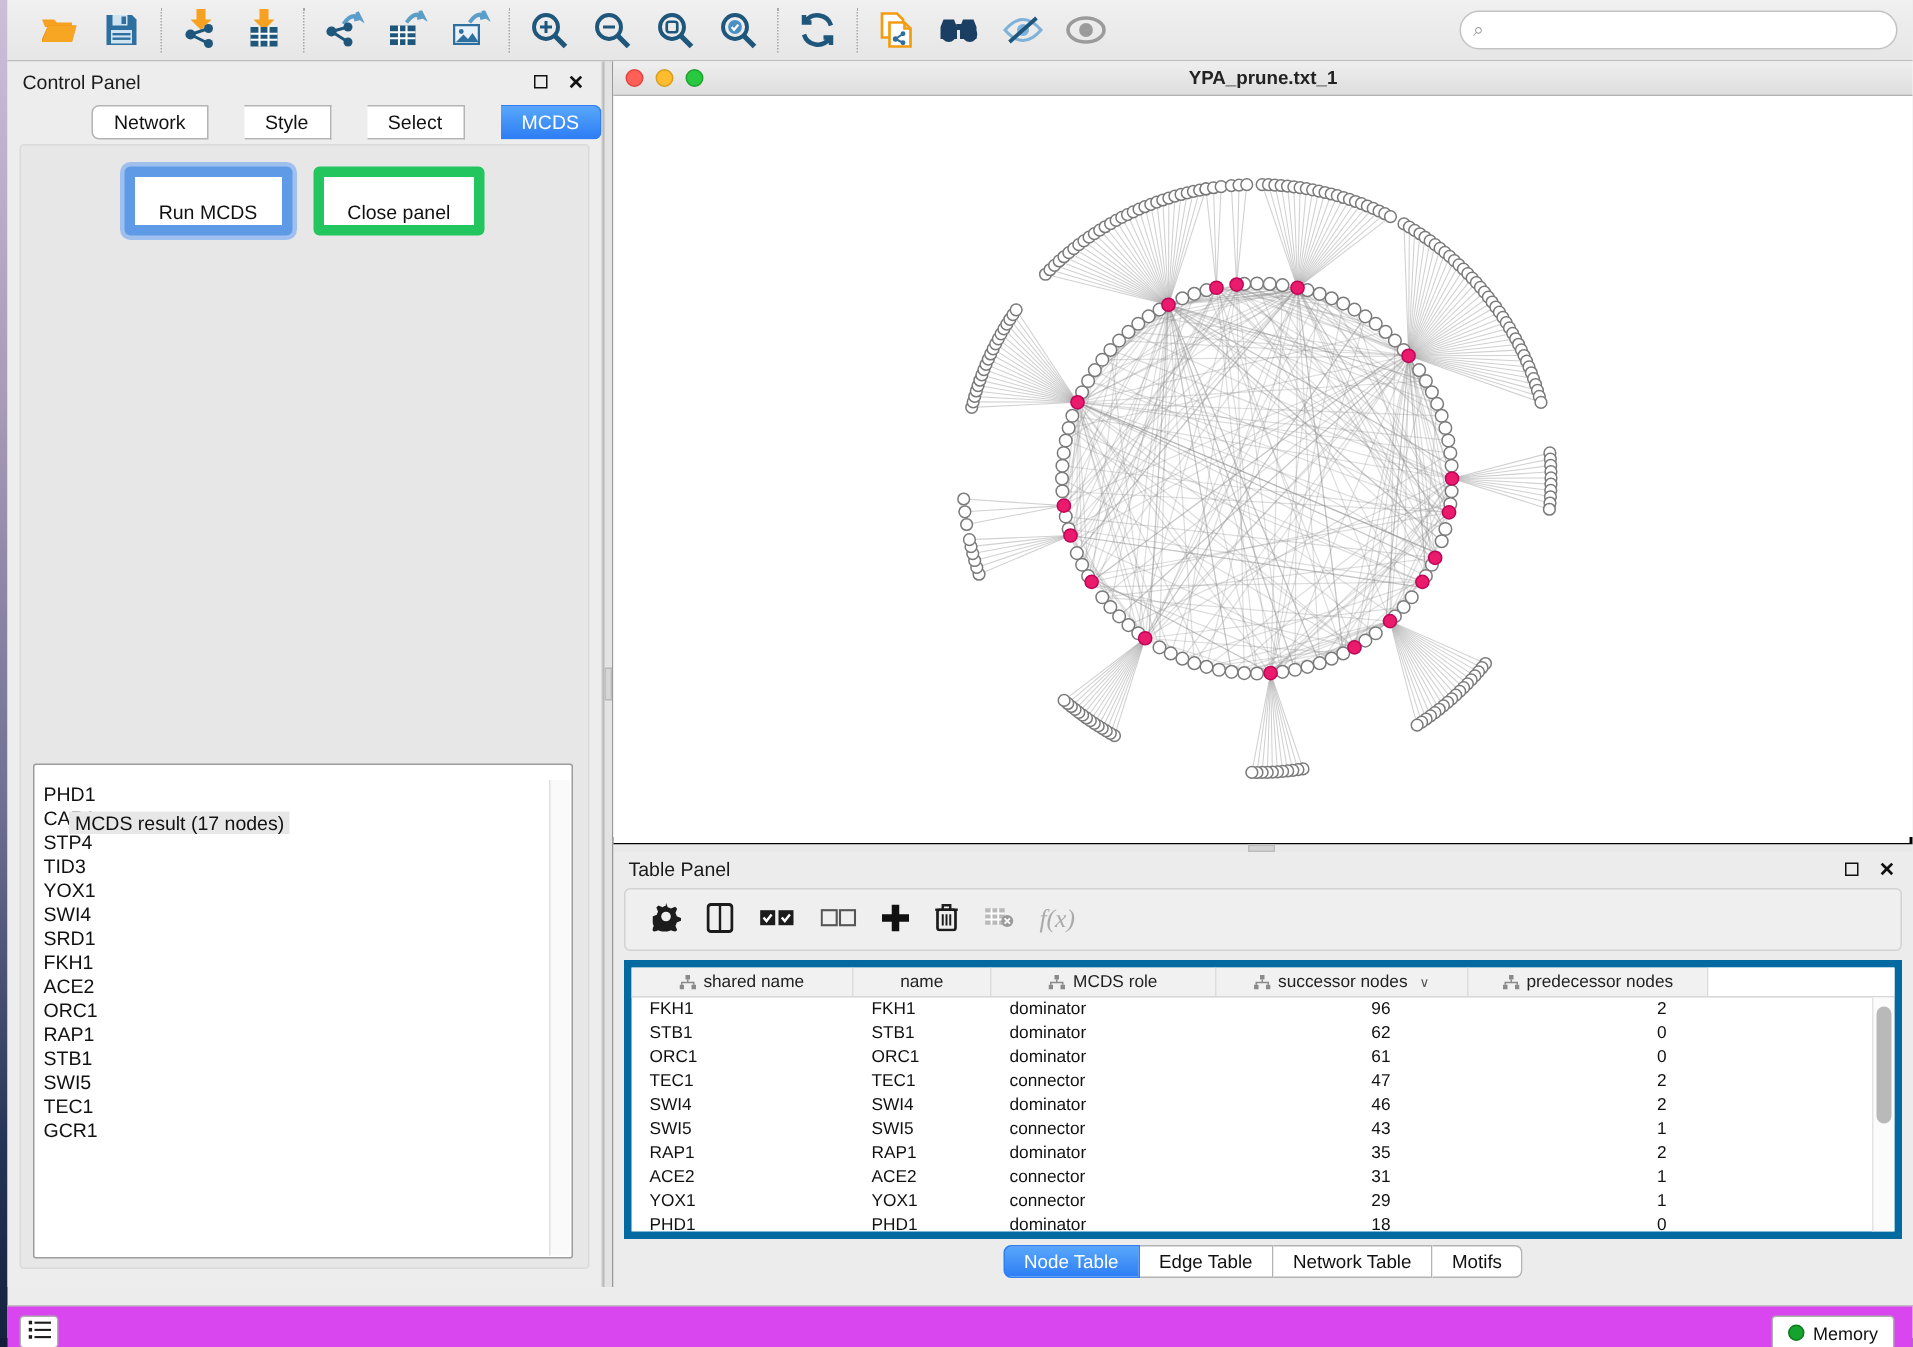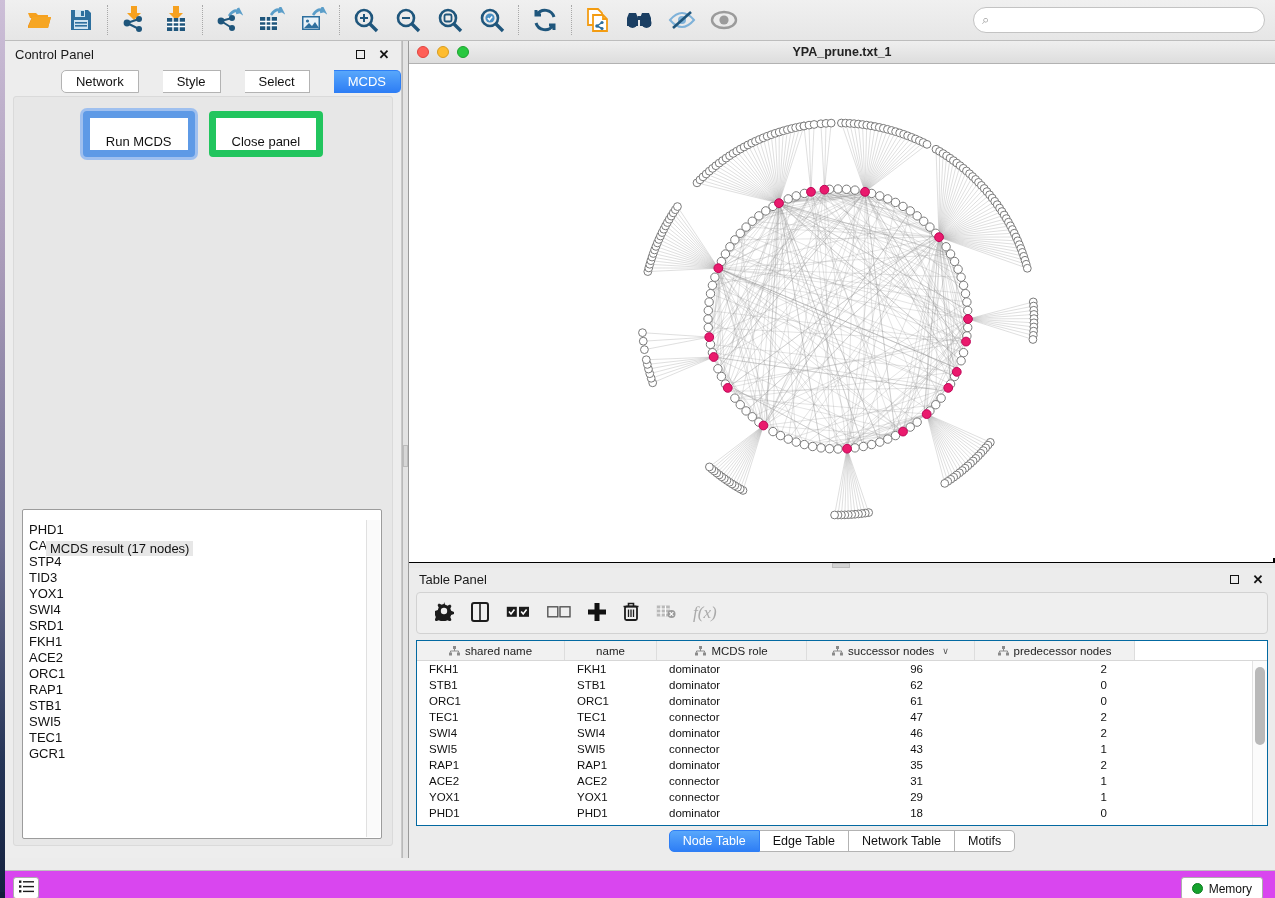--- a/index.html
+++ b/index.html
@@ -92,21 +92,21 @@
     background:#d3d3d3; border:1px solid #bdbdbd; }
 
   
   .table-panel { position:absolute; left:409px; top:568px; width:866px; height:290px; background:#ececec; }
   .tp-toolbar { position:absolute; left:7px; right:7px; top:24px; height:42px;
     background:#efefef; border:1px solid #d2d2d2; border-radius:4px;
     display:flex; align-items:center; gap:17px; padding-left:18px; }
   .tp-ico { display:flex; align-items:center; justify-content:flex-start; border:none; background:none; }
   .fx-label { font-family:"Liberation Serif", serif; font-style:italic; font-size:17px; color:#aaa; }
   .tbl-box { position:absolute; left:7px; right:7px; top:72px; bottom:32px; background:#fff;
-    border:1px solid #0369a1; overflow:hidden; }
+    border:5px solid #0369a1; overflow:hidden; }
   .tbl-grid-head { display:grid; grid-template-columns:148px 92px 150px 168px 160px 1fr;
     background:#f1f1f1; border-bottom:1px solid #d7d7d7; height:20px; }
   .th-cell { display:flex; align-items:center; justify-content:center; gap:5px;
     font-size:11.5px; color:#222; border-right:1px solid #dddddd; position:relative; }
   .th-cell:last-child { border-right:none; background:#fff; }
   .shared-ico { display:inline-block; }
   .sort-chev { font-size:9px; color:#555; margin-left:3px; }
   .tbl-rows { position:absolute; left:0; right:15px; top:20px; bottom:0; overflow:hidden; }
   .t-row { display:grid; grid-template-columns:148px 92px 150px 168px 160px; height:16px;
     align-items:center; font-size:11.5px; color:#111; }

